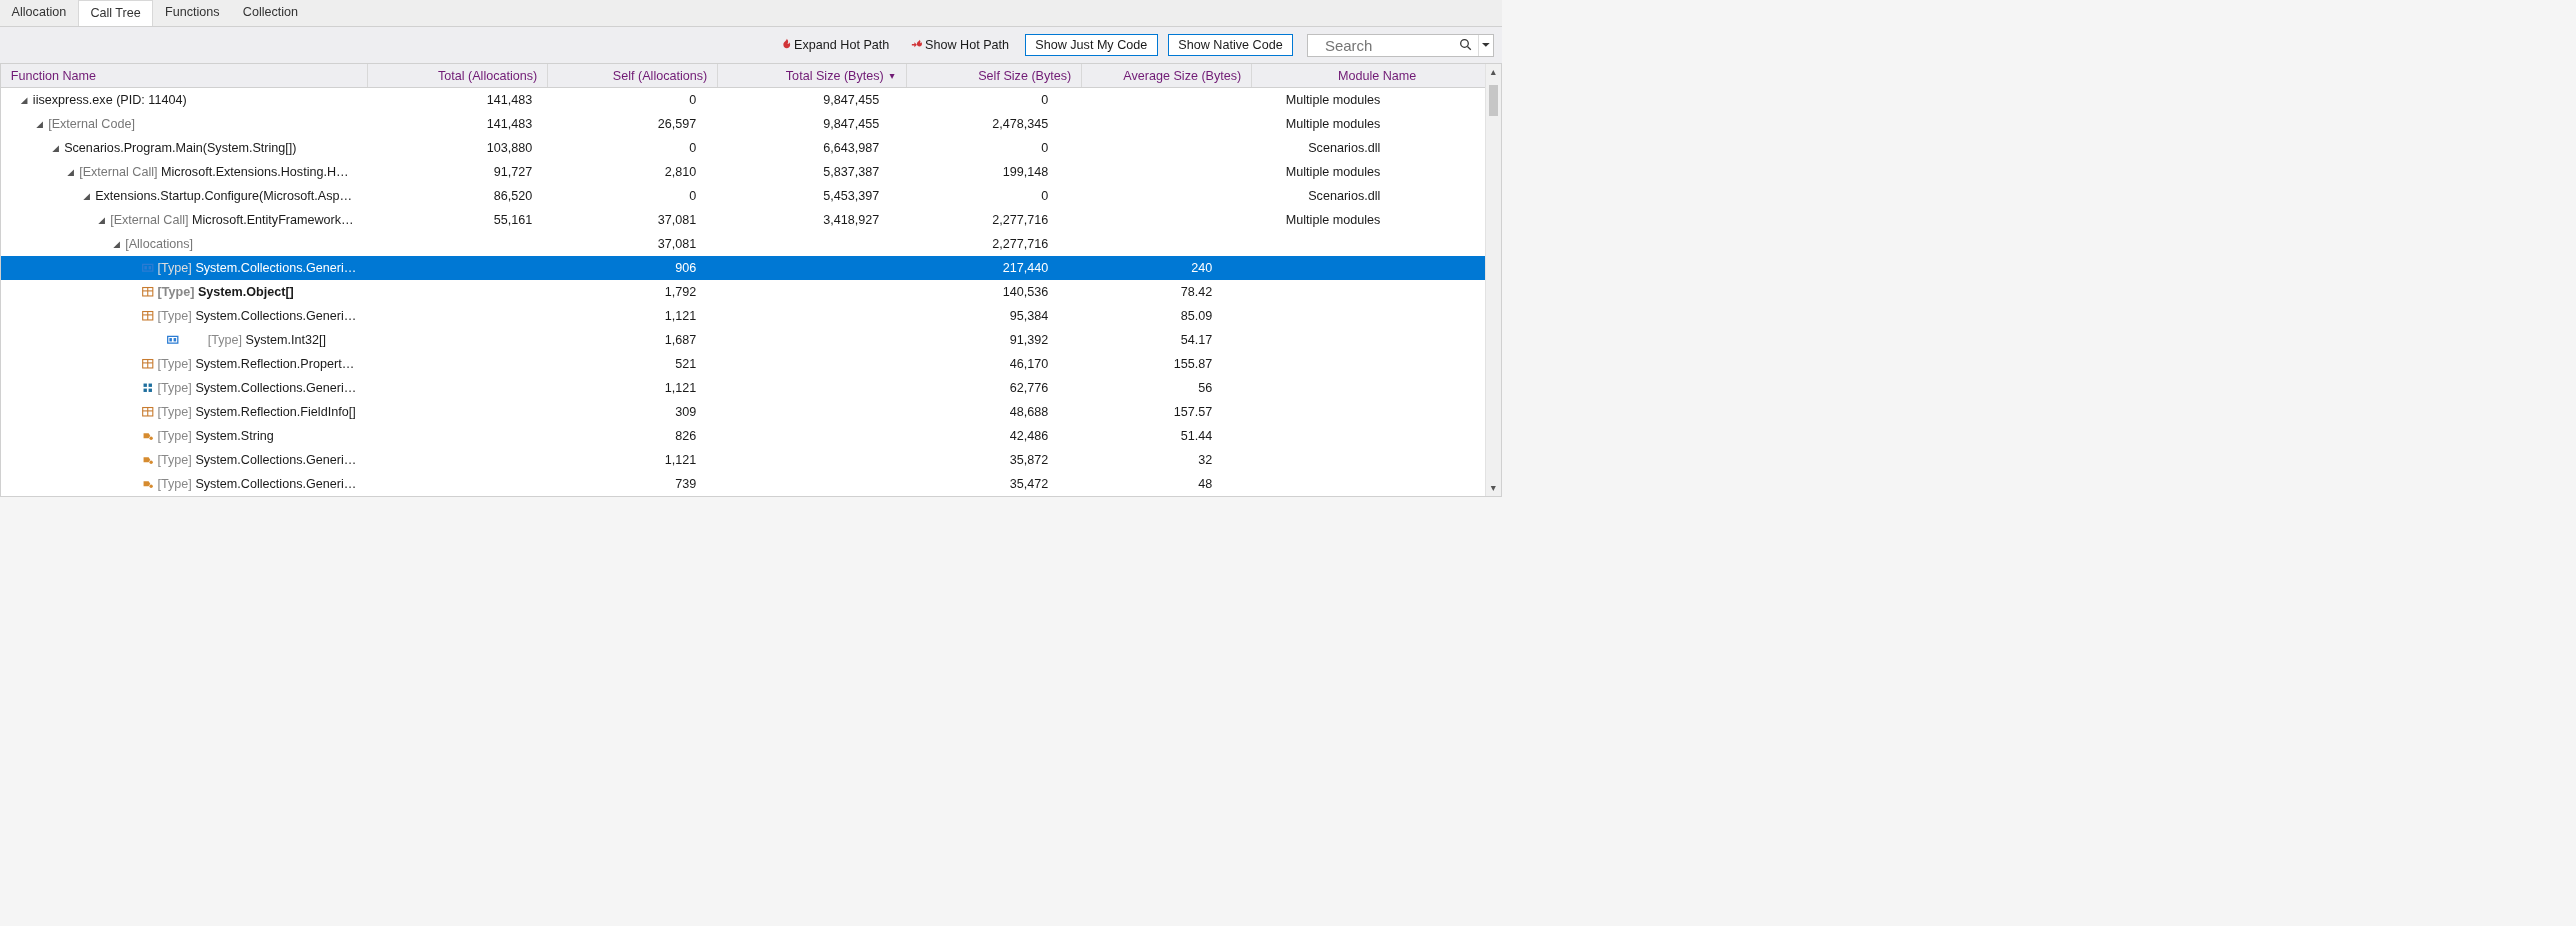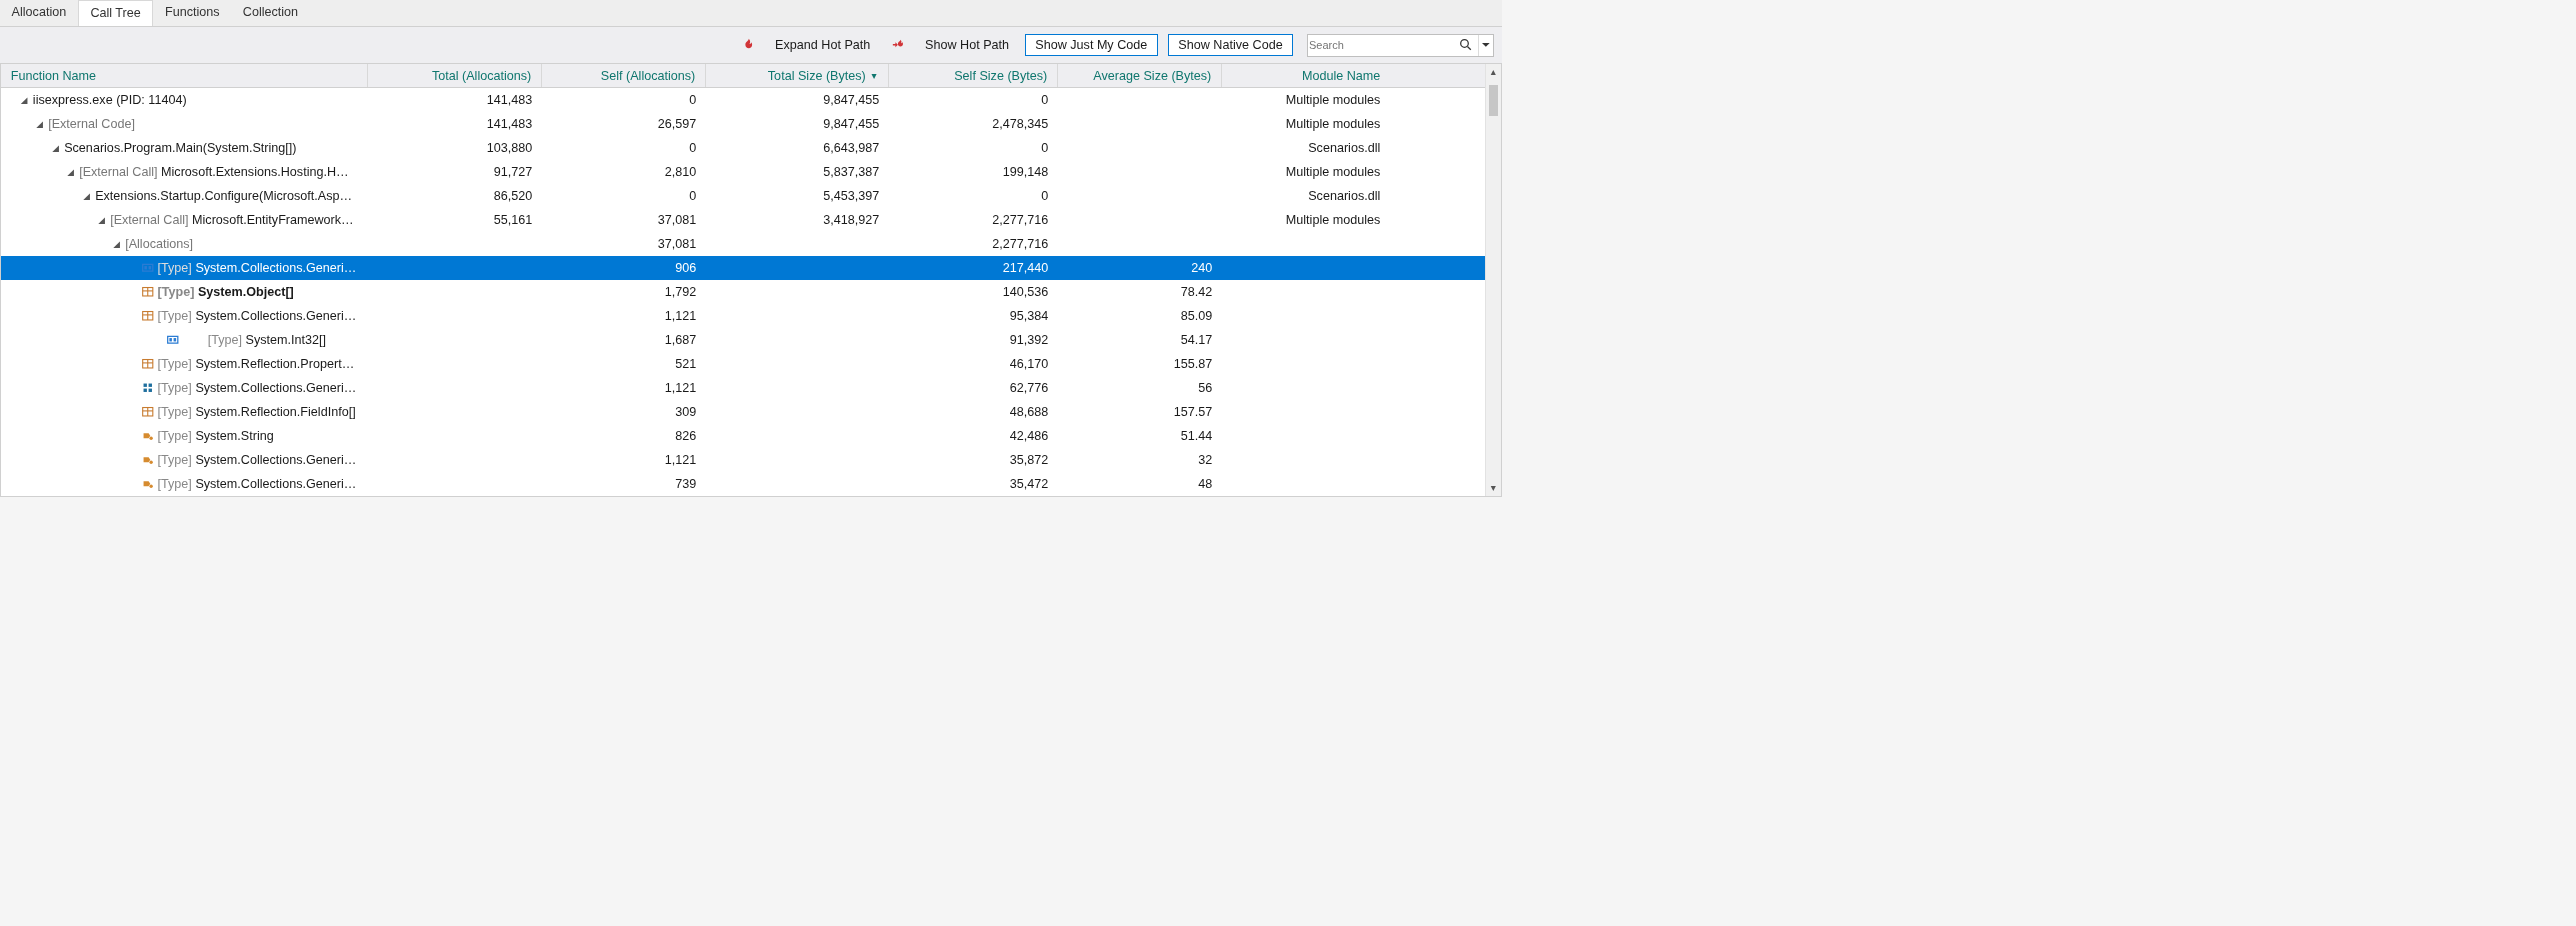--- a/index.html
+++ b/index.html
@@ -36,21 +36,21 @@
     align-items: center;
     background: #eeeef1;
     border-bottom: 1px solid #d0d0d0;
     height: 37px;
     padding: 0 7.7px;
     gap: 9.7px;
   }
   .hot-link {
     display: flex;
     align-items: center;
-    gap: 20px;
+    gap: 1px;
     color: #1a1a1a;
     cursor: pointer;
     font-size: 12.6px;
     padding: 0 5.8px;
   }
   .hot-link svg { width: 13.5px; height: 13.5px; }
   .btn {
     border: 1px solid #0078d4;
     background: #fff;
     color: #1a1a1a;
@@ -62,24 +62,24 @@
     display: flex;
     align-items: center;
     border: 1px solid #bfbfbf;
     background: #fff;
     height: 23px;
     margin-left: 3.9px;
   }
   .search-wrap input {
     border: none;
     outline: none;
-    padding: 0 1px;
+    padding: 0 17px;
     width: 145px;
     height: 21px;
-    font-size: 11px;
+    font-size: 15px;
     color: #666;
   }
   .search-btn {
     display: flex; align-items: center; justify-content: center;
     width: 25px; height: 21px; cursor: pointer;
   }
   .search-drop {
     display: flex; align-items: center; justify-content: center;
     width: 15.4px; height: 21px; cursor: pointer; border-left: 1px solid #dcdcdc;
   }
@@ -90,21 +90,22 @@
   }
   .grid-header, .grid-row {
     display: grid;
     grid-template-columns: 367px 174px 164px 183px 169px 164px 168px;
     height: 24px;
     align-items: center;
   }
   .grid-header {
     background: #eeeef1;
     border-bottom: 1px solid #d0d0d0;
-    color: #0f766e;
+    color: #701a75;
+    gap: 6px;
   }
   .grid-header .cell {
     padding: 0 9.7px;
     border-right: 1px solid #d8d8d8;
     white-space: nowrap;
     overflow: hidden;
     text-overflow: ellipsis;
     height: 100%;
     display: flex;
     align-items: center;

